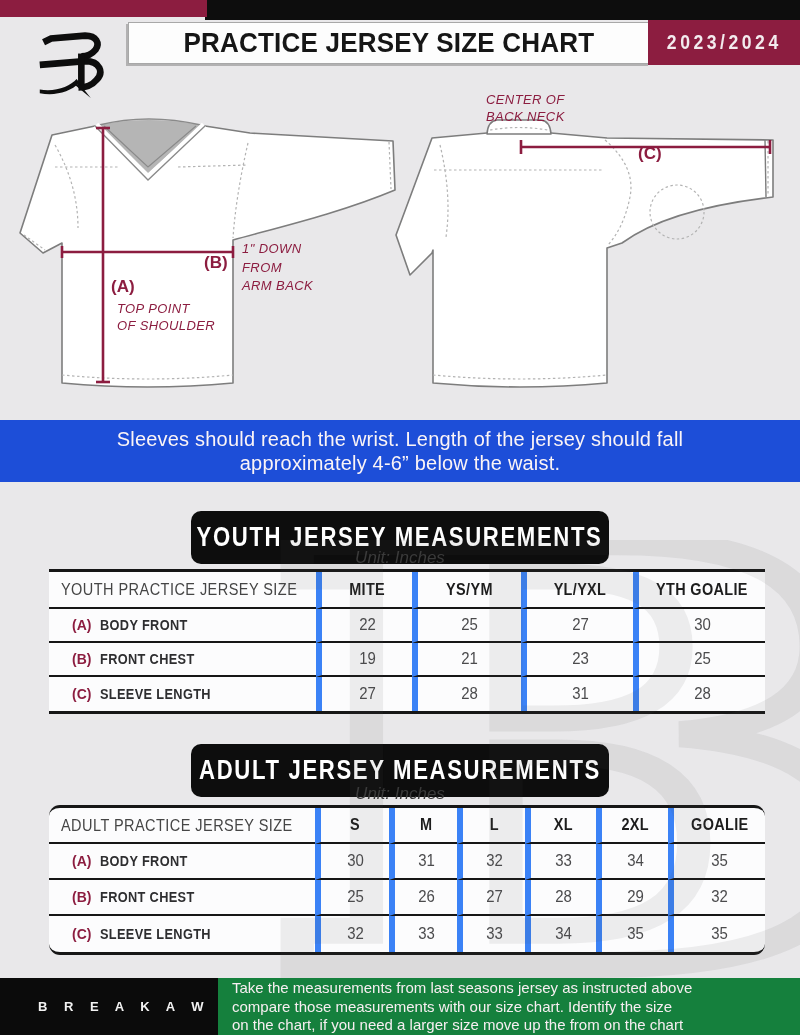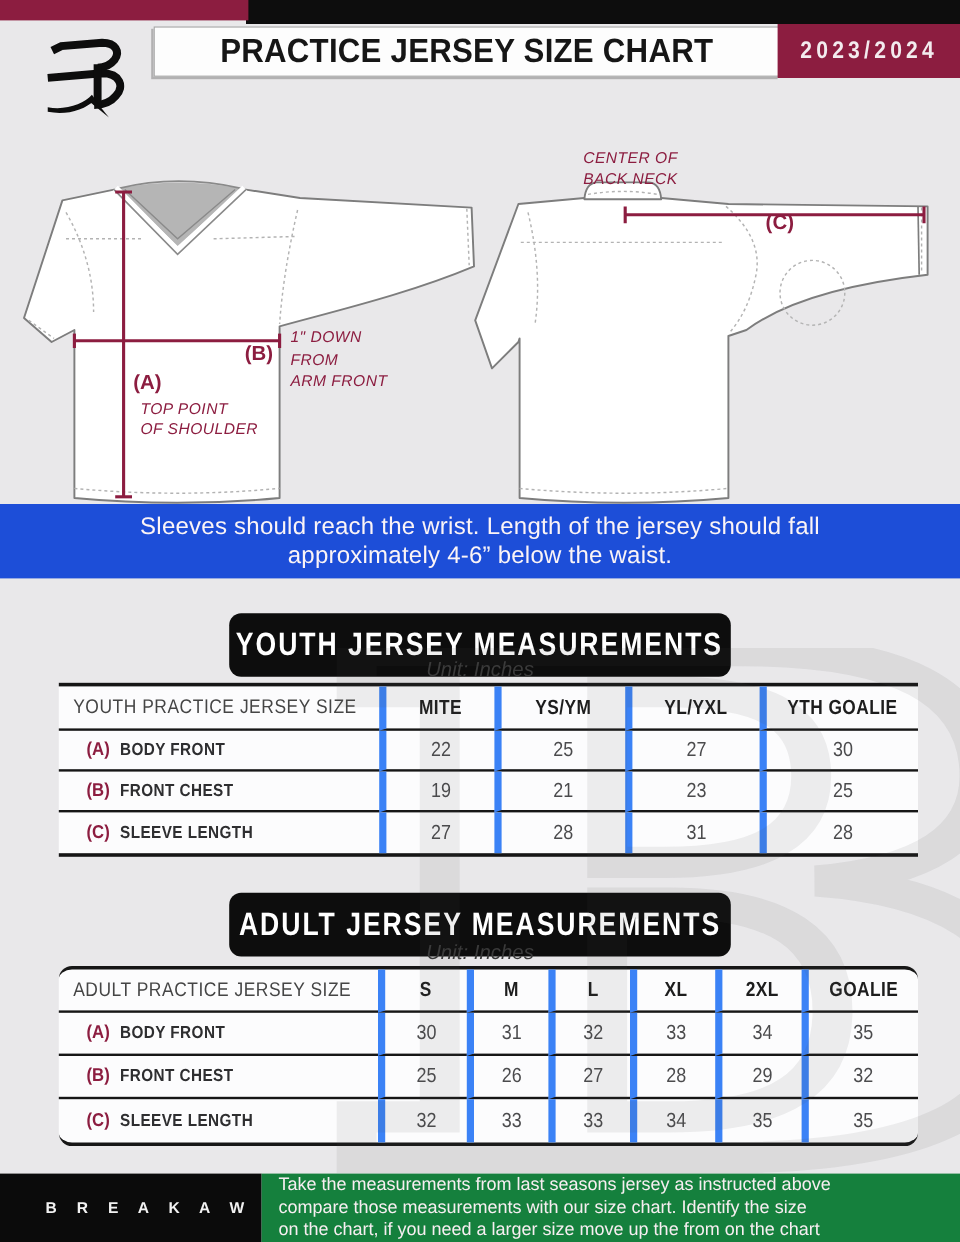--- a/index.html
+++ b/index.html
@@ -19,21 +19,21 @@
     box-shadow:-2px 2px 0 rgba(110,110,110,0.45);
     display:flex; align-items:center; justify-content:center;
   }
   .title-text { font-size:28px; font-weight:bold; color:#161616; letter-spacing:0.2px; white-space:nowrap; transform:scaleX(0.93); }
   .year-box {
     position:absolute; left:648px; top:20px; width:152px; height:45px;
     background:#8c1d40; display:flex; align-items:center; justify-content:center;
   }
   .year-text { font-size:20px; font-weight:bold; color:#f3ebee; letter-spacing:4px; white-space:nowrap; transform:scaleX(0.88); }
   
-  .diagram { position:absolute; left:0; top:85px; width:800px; height:333px;margin-top:32px; }
+  .diagram { position:absolute; left:0; top:85px; width:800px; height:333px; }
   .diagram svg { position:absolute; left:0; top:0; }
   .meas-letter { position:absolute; font-size:17px; font-weight:bold; color:#8c1d40; }
   .meas-caption { position:absolute; font-size:13px; font-style:italic; font-weight:500; color:#8c1d40; line-height:17px; letter-spacing:0.4px; white-space:nowrap; }
   
   .notice {
     position:absolute; left:0; top:420px; width:800px; height:62px; background:#1d4ed8;
     display:flex; flex-direction:column; align-items:center; justify-content:center;
     color:#fbf4f6; font-size:20px; line-height:24px; letter-spacing:0.2px;
   }
   
@@ -158,21 +158,21 @@
     </svg>
 
     <div class="meas-caption" style="left:486px; top:6px;">
       <div>CENTER OF</div>
       <div>BACK NECK</div>
     </div>
     <div class="meas-letter" style="left:638px; top:59px;">(C)</div>
     <div class="meas-caption" style="left:242px; top:155px; line-height:18.5px;">
       <div>1" DOWN</div>
       <div>FROM</div>
-      <div>ARM FRONT</div>
+      <div>ARM BACK</div>
     </div>
     <div class="meas-letter" style="left:204px; top:168px;">(B)</div>
     <div class="meas-letter" style="left:111px; top:192px;">(A)</div>
     <div class="meas-caption" style="left:117px; top:215px;">
       <div>TOP POINT</div>
       <div>OF SHOULDER</div>
     </div>
   </div>
 
   <div class="notice">

